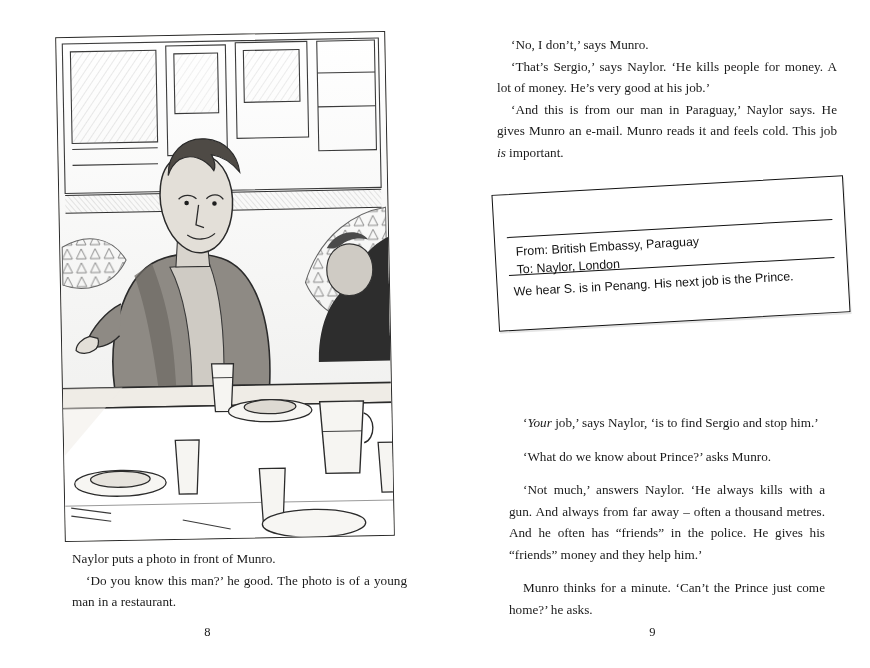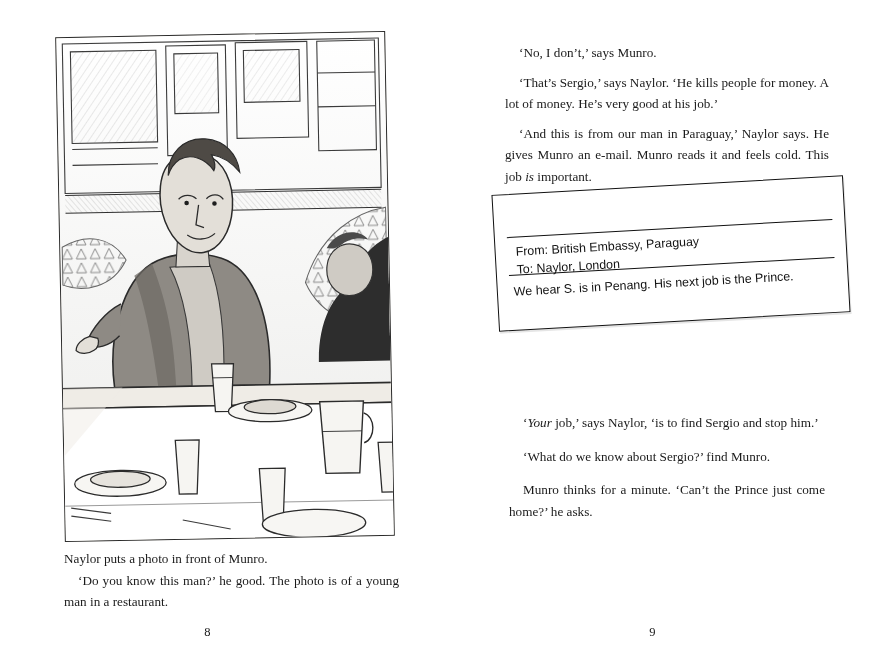--- a/index.html
+++ b/index.html
@@ -46,40 +46,40 @@
     inset: 0;
     border: 1.5px solid #2b2b2b;
     background: #f3f1ec;
     overflow: hidden;
   }
   .illo-svg { display: block; width: 100%; height: 100%; }
 
   
   .caption {
     position: absolute;
-    left: 64px;
+    left: 72px;
     top: 548px;
     width: 335px;
     font-size: 13.2px;
     line-height: 1.63;
     text-align: justify;
   }
   .caption p { margin: 0; }
   .indent { text-indent: 14px; }
 
   .col-right {
     position: absolute;
     left: 62px;
     top: 34px;
     width: 340px;
     font-size: 13.2px;
     line-height: 1.63;
     text-align: justify;
   }
-  .col-right p { margin: 8px; }
+  .col-right p { margin: 0; }
 
   .col-right-lower {
     position: absolute;
     left: 62px;
     top: 400px;
     width: 340px;
     font-size: 13.2px;
     line-height: 1.63;
     text-align: justify;
   }
@@ -293,20 +293,21 @@
         <div class="note-text note-to">
           <span>To:</span>
           <span>Naylor, London</span>
         </div>
         <div class="note-text note-body">We hear S. is in Penang. His next job is the Prince.</div>
       </div>
     </div>
 
     <div class="col-right-lower">
       <p class="indent">‘<em>Your</em> job,’ says Naylor, ‘is to find Sergio and stop him.’</p>
-      <p class="indent">‘What do we know about Sergio?’ find Munro.</p>
+      <p class="indent">‘What do we know about Prince?’ asks Munro.</p>
+      <p class="indent">‘Not much,’ answers Naylor. ‘He always kills with a gun. And always from far away – often a thousand metres. And he often has “friends” in the police. He gives his “friends” money and they help him.’</p>
       <p class="indent">Munro thinks for a minute. ‘Can’t the Prince just come home?’ he asks.</p>
     </div>
 
     <div class="folio folio-right">9</div>
   </div>
 
 </div>
 
 </body></html>

